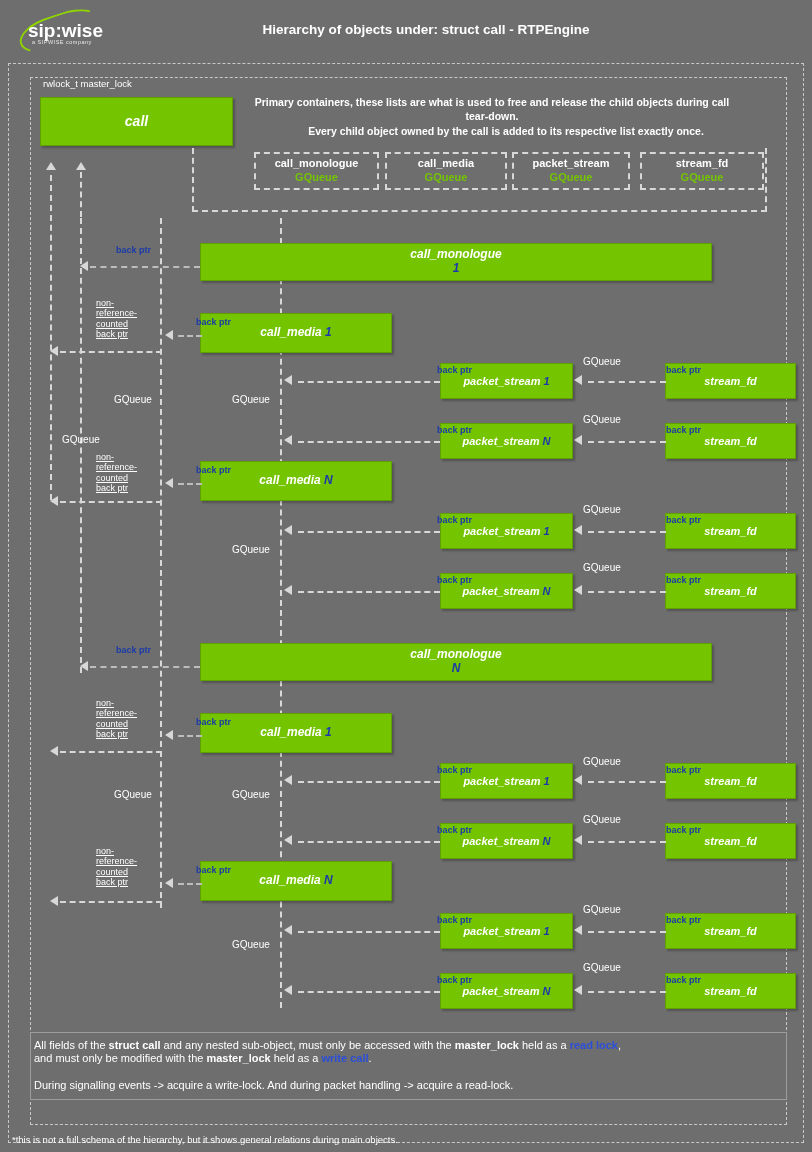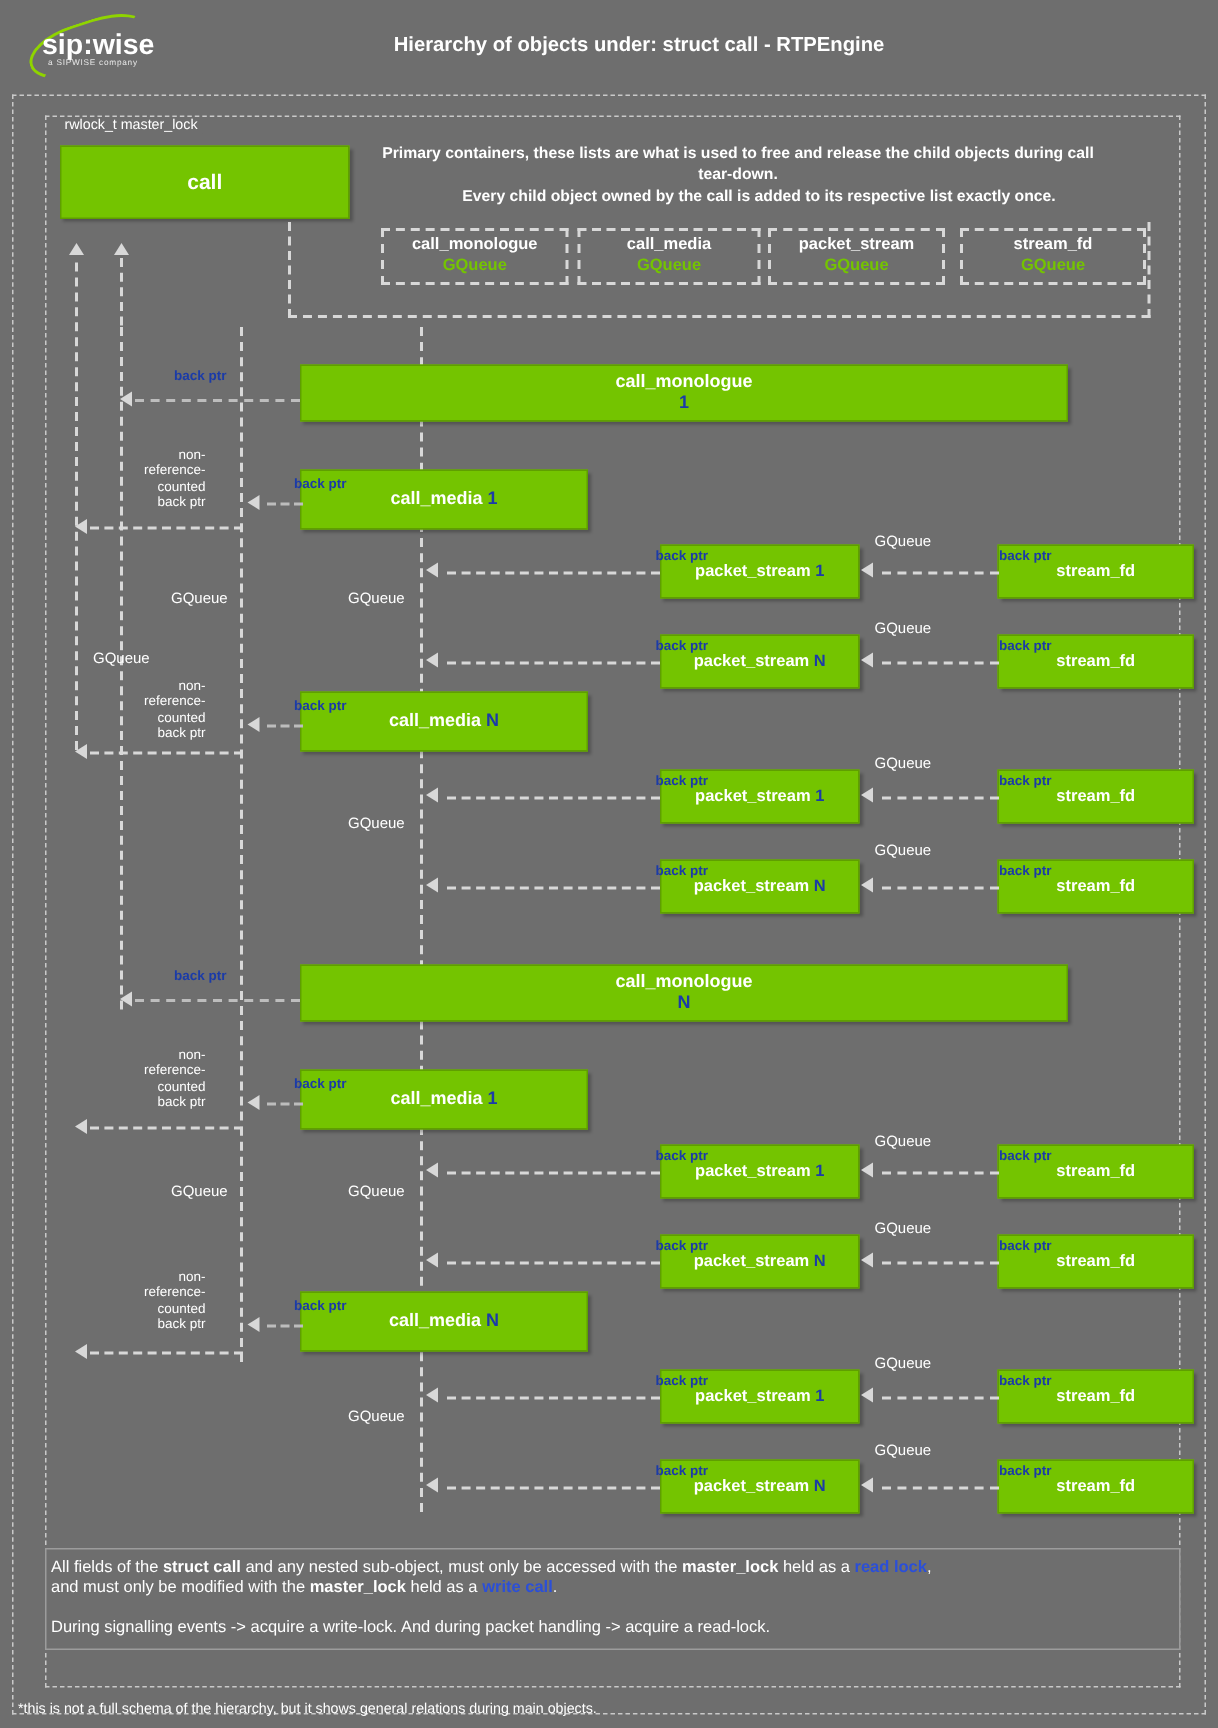--- a/index.html
+++ b/index.html
@@ -57,20 +57,21 @@
   .gbox{
     position:absolute;
     background:#74c400;
     border:1px solid #5f9f00;
     box-shadow:2px 2px 2px rgba(0,0,0,.25);
     box-sizing:border-box;
     display:flex;align-items:center;justify-content:center;
     font-weight:bold;color:#ffffff;
     text-align:center;
     line-height:1.15;
+    font-style:italic;
   }
   .gbox .num{color:#1b3ba8;font-weight:bold;}
   
   .call-box{left:40px;top:97px;width:193px;height:49px;font-size:14px;}
   
   .note{
     position:absolute;text-align:center;font-size:10.5px;font-weight:bold;
     color:#ffffff;line-height:1.35;
   }
   .note1{left:244px;top:95px;width:496px;}
@@ -88,22 +89,22 @@
   .legend-group{
     position:absolute;left:192px;top:148px;width:575px;height:64px;
     border:2px dashed #d8d8d8;border-top:none;box-sizing:border-box;
   }
   
   .lbl{
     position:absolute;font-size:9px;color:#1b3ba8;font-weight:bold;
     white-space:nowrap;
   }
   .lbl-white{
-    position:absolute;font-size:9px;color:#ffffff;text-align:right;
-    line-height:1.15;white-space:nowrap;
+    position:absolute;font-size:9px;color:#ffffff;text-align:left;
+    line-height:1.15;white-space:nowrap;text-decoration:underline;
   }
   .lbl-gq{
     position:absolute;font-size:10px;color:#ffffff;font-weight:normal;
     white-space:nowrap;
   }
   
   .hline{position:absolute;border-top:2px dashed #d8d8d8;height:0;}
   .vline{position:absolute;border-left:2px dashed #d8d8d8;width:0;}
   .hline-dark{position:absolute;border-top:2px dashed #bdbdbd;height:0;}
   

